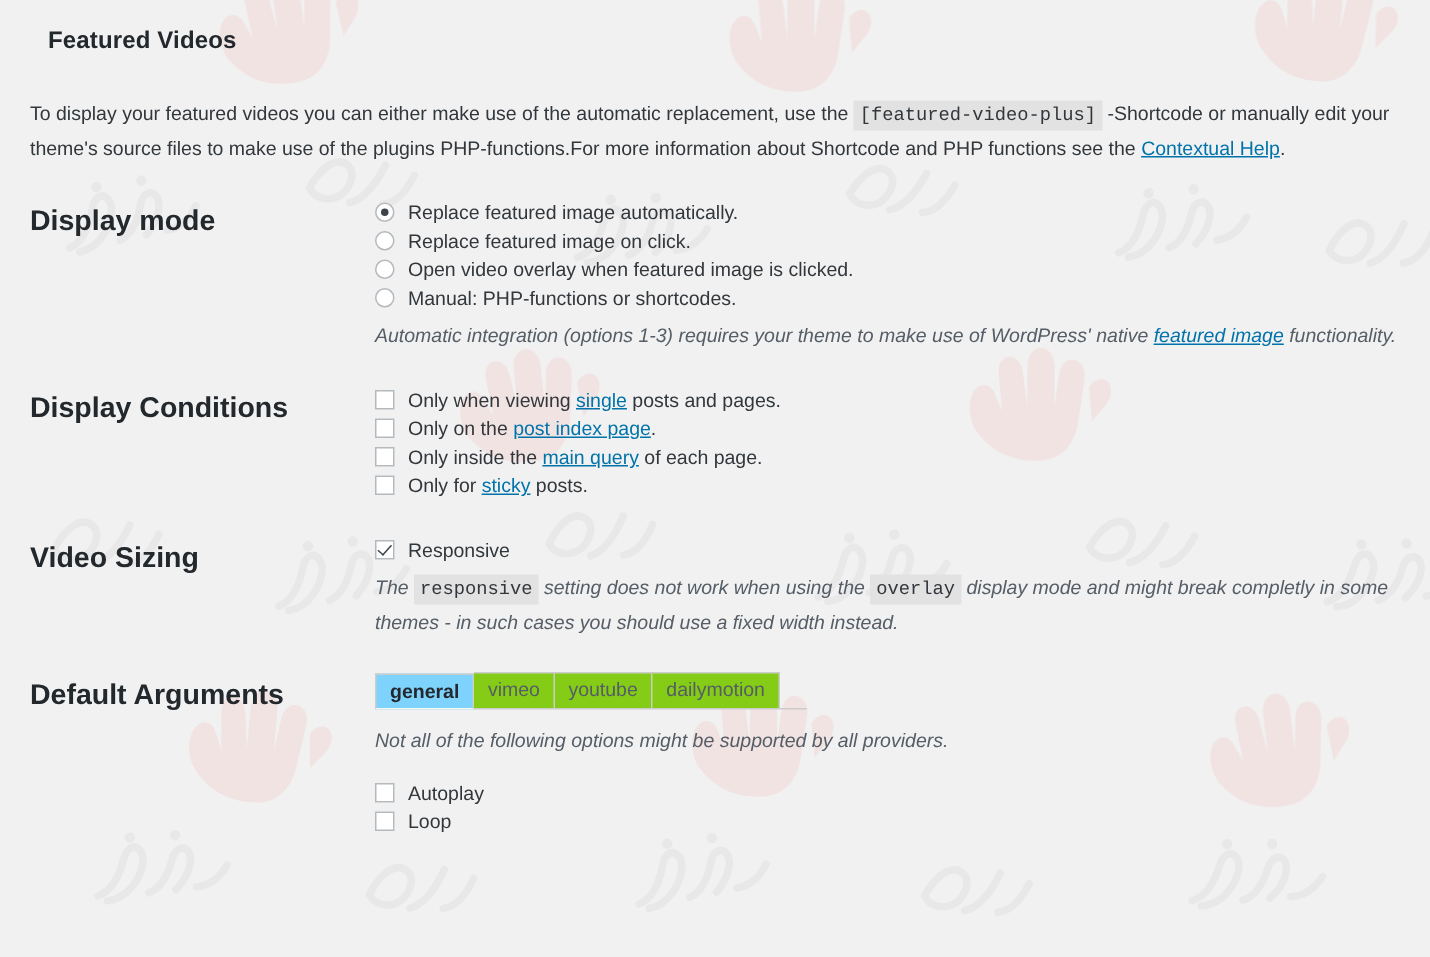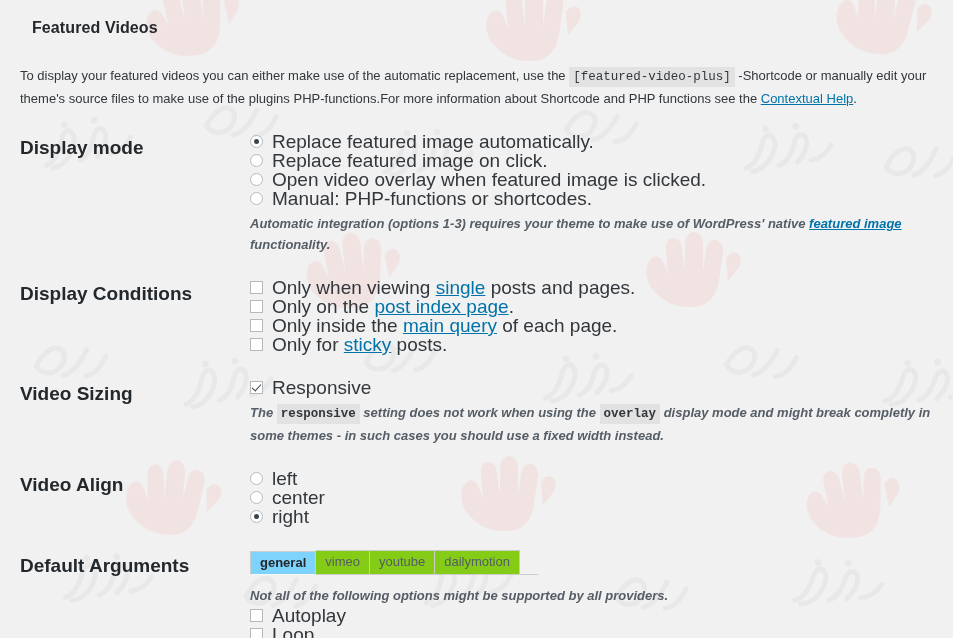--- a/index.html
+++ b/index.html
@@ -86,21 +86,21 @@
     vertical-align: top;
     padding: 14px 10px 10px 0;
     line-height: 1.4;
   }
 
   .opt-row {
     display: flex;
     align-items: flex-start;
     margin: 0 0 1px 0;
     line-height: 18px;
-    font-size: 19px;
+    font-size: 13px;
   }
   .opt-row .ctl {
     flex: 0 0 auto;
     margin: 2px 9px 0 0;
   }
   .opt-row .lbl { flex: 1 1 auto; }
 
   
   .radio {
     width: 13px;
@@ -145,21 +145,20 @@
     transform: rotate(42deg);
   }
 
   .desc {
     font-style: italic;
     color: #555d66;
     font-size: 13px;
     line-height: 21px;
     margin: 5px 0 0 0;
     max-width: 705px;
-    font-weight: bold;
   }
   .desc a { color: #0073aa; }
   .desc code {
     font-style: normal;
   }
 
   
   .tabs {
     display: flex;
     align-items: flex-end;
@@ -330,50 +329,33 @@
           <div class="opt-row">
             <span class="ctl checkbox checked"></span>
             <span class="lbl">Responsive</span>
           </div>
           <p class="desc">
             <span>The </span><code class="code">responsive</code><span> setting does not work when using the </span><code class="code">overlay</code><span> display mode and might break completly in some themes - in such cases you should use a fixed width instead.</span>
           </p>
         </td>
       </tr>
 
-      <tr>
-        <th>Video Align</th>
-        <td>
-          <div class="opt-row">
-            <span class="ctl radio"></span>
-            <span class="lbl">left</span>
-          </div>
-          <div class="opt-row">
-            <span class="ctl radio"></span>
-            <span class="lbl">center</span>
-          </div>
-          <div class="opt-row">
-            <span class="ctl radio checked"></span>
-            <span class="lbl">right</span>
-          </div>
-        </td>
-      </tr>
 
       <tr>
         <th>Default Arguments</th>
         <td>
           <div class="tabs">
             <div class="tab active">general</div>
             <div class="tab">vimeo</div>
             <div class="tab">youtube</div>
             <div class="tab">dailymotion</div>
           </div>
           <div class="tabpanel">
             <p class="desc" style="margin-top:0;">Not all of the following options might be supported by all providers.</p>
-            <div class="opt-row" style="margin-top:1px;">
+            <div class="opt-row" style="margin-top:16px;">
               <span class="ctl checkbox"></span>
               <span class="lbl">Autoplay</span>
             </div>
             <div class="opt-row">
               <span class="ctl checkbox"></span>
               <span class="lbl">Loop</span>
             </div>
           </div>
         </td>
       </tr>

